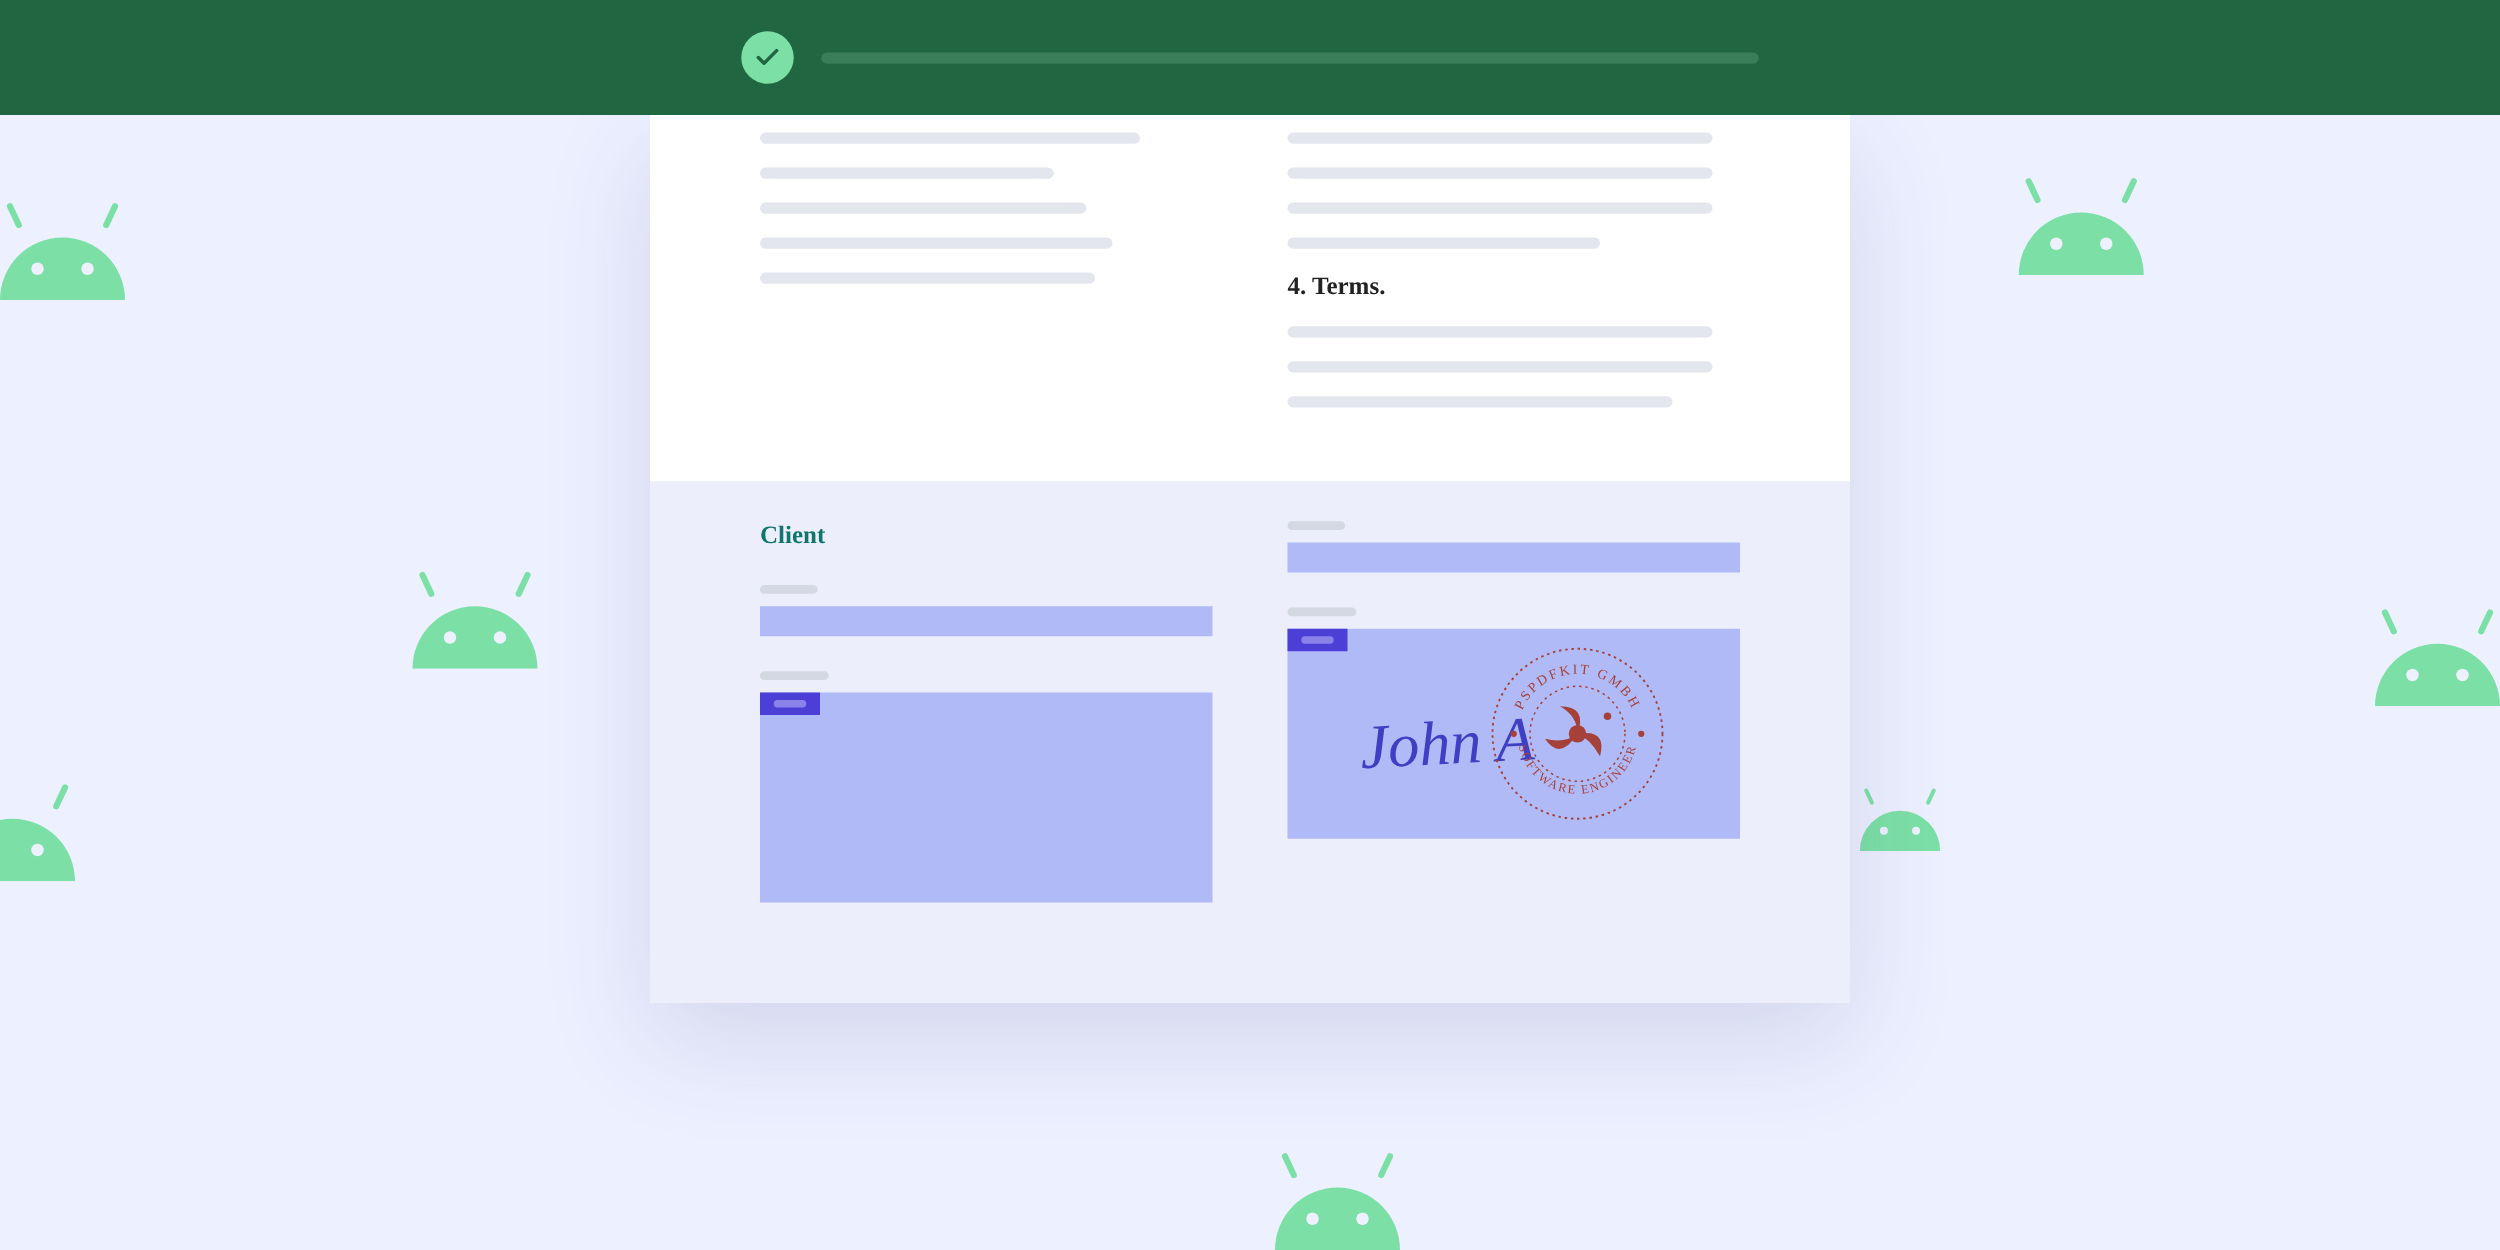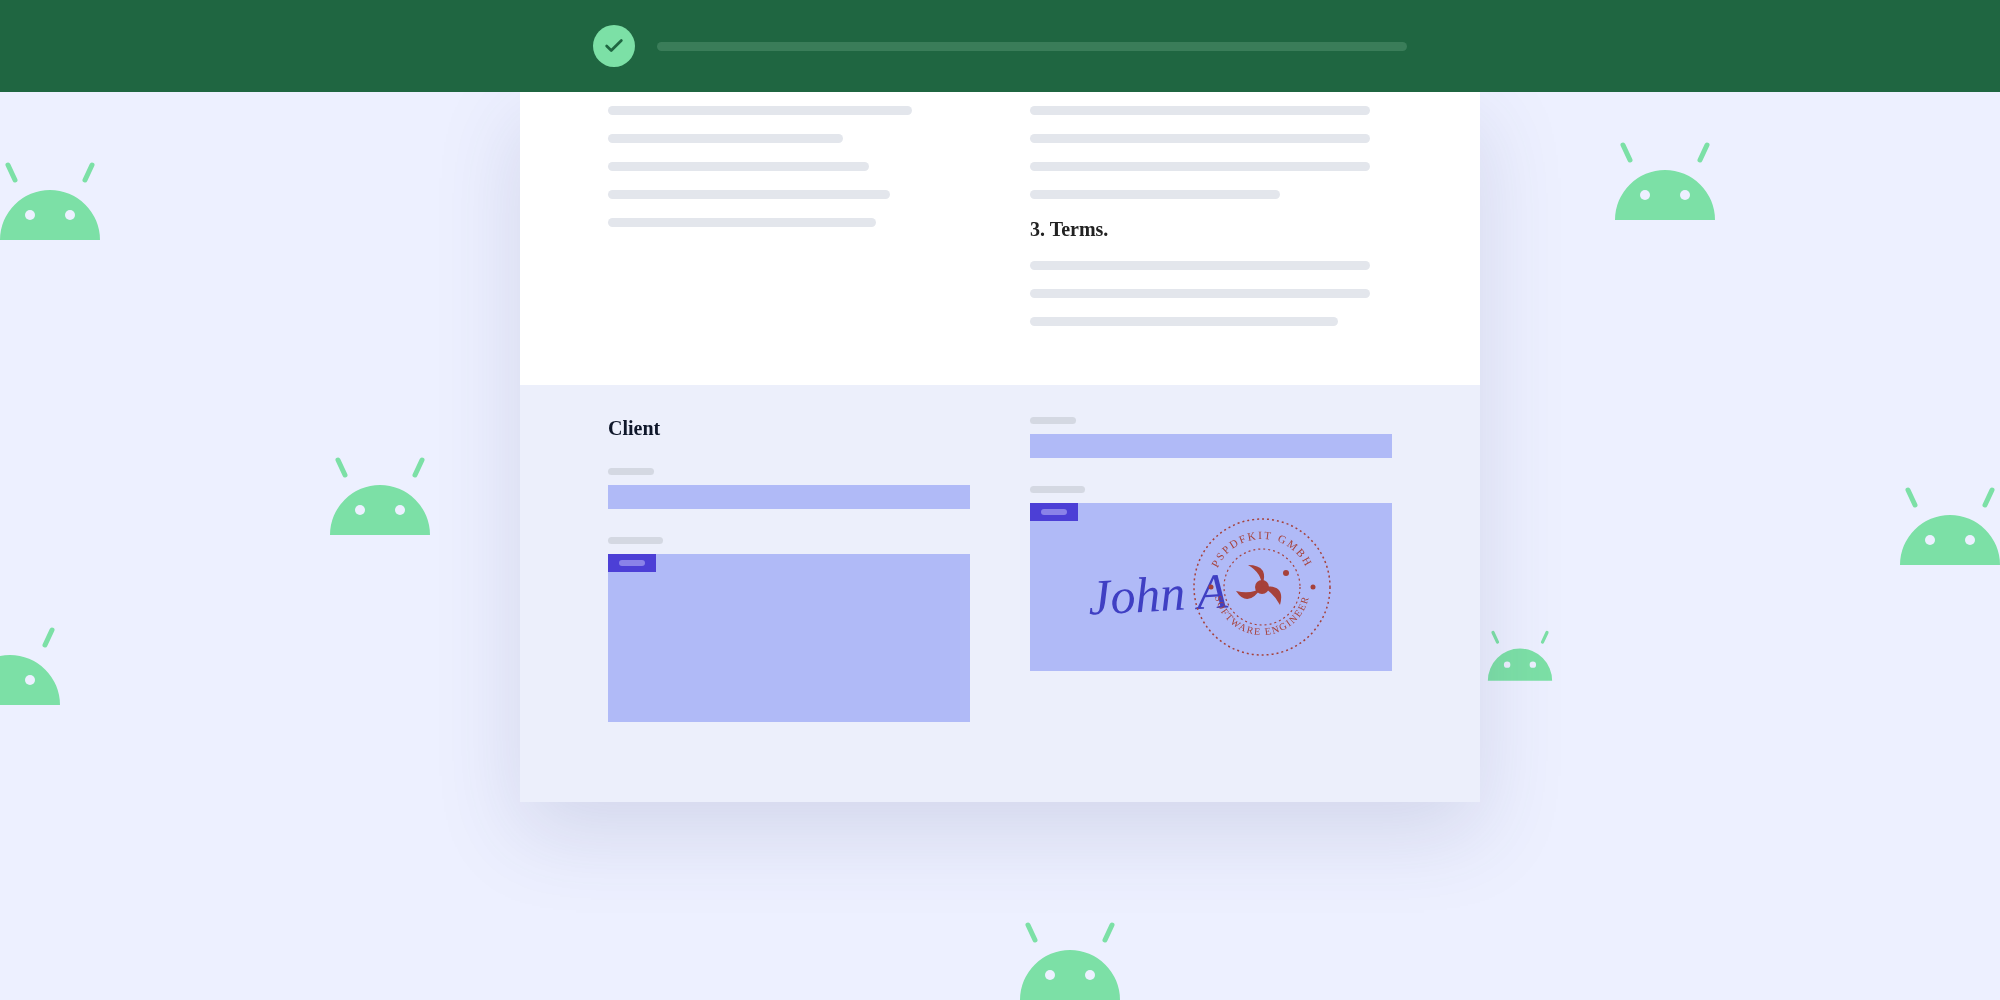--- a/index.html
+++ b/index.html
@@ -82,21 +82,21 @@
 .doc-sign {
   background: #eceffb;
   padding: 32px 88px 80px 88px;
   display: flex;
   gap: 60px;
 }
 .sign-col { flex: 1; }
 .sign-title {
   font-weight: bold;
   font-size: 20px;
-  color: #0f172a;
+  color: #0f766e;
   margin-bottom: 28px;
 }
 .mini-label {
   width: 46px;
   height: 7px;
   background: #d4d8e2;
   border-radius: 4px;
   margin-bottom: 10px;
 }
 .mini-label-2 {
@@ -267,21 +267,21 @@
       <div class="ph" style="width:65%"></div>
       <div class="ph" style="width:72%"></div>
       <div class="ph" style="width:78%"></div>
       <div class="ph" style="width:74%"></div>
     </div>
     <div class="doc-col">
       <div class="ph" style="width:94%"></div>
       <div class="ph" style="width:94%"></div>
       <div class="ph" style="width:94%"></div>
       <div class="ph" style="width:69%"></div>
-      <div class="section-title">3. Terms.</div>
+      <div class="section-title">4. Terms.</div>
       <div class="ph" style="width:94%"></div>
       <div class="ph" style="width:94%"></div>
       <div class="ph" style="width:85%"></div>
     </div>
   </div>
 
   <div class="doc-sign">
 
     <div class="sign-col">
       <div class="sign-title">Client</div>

